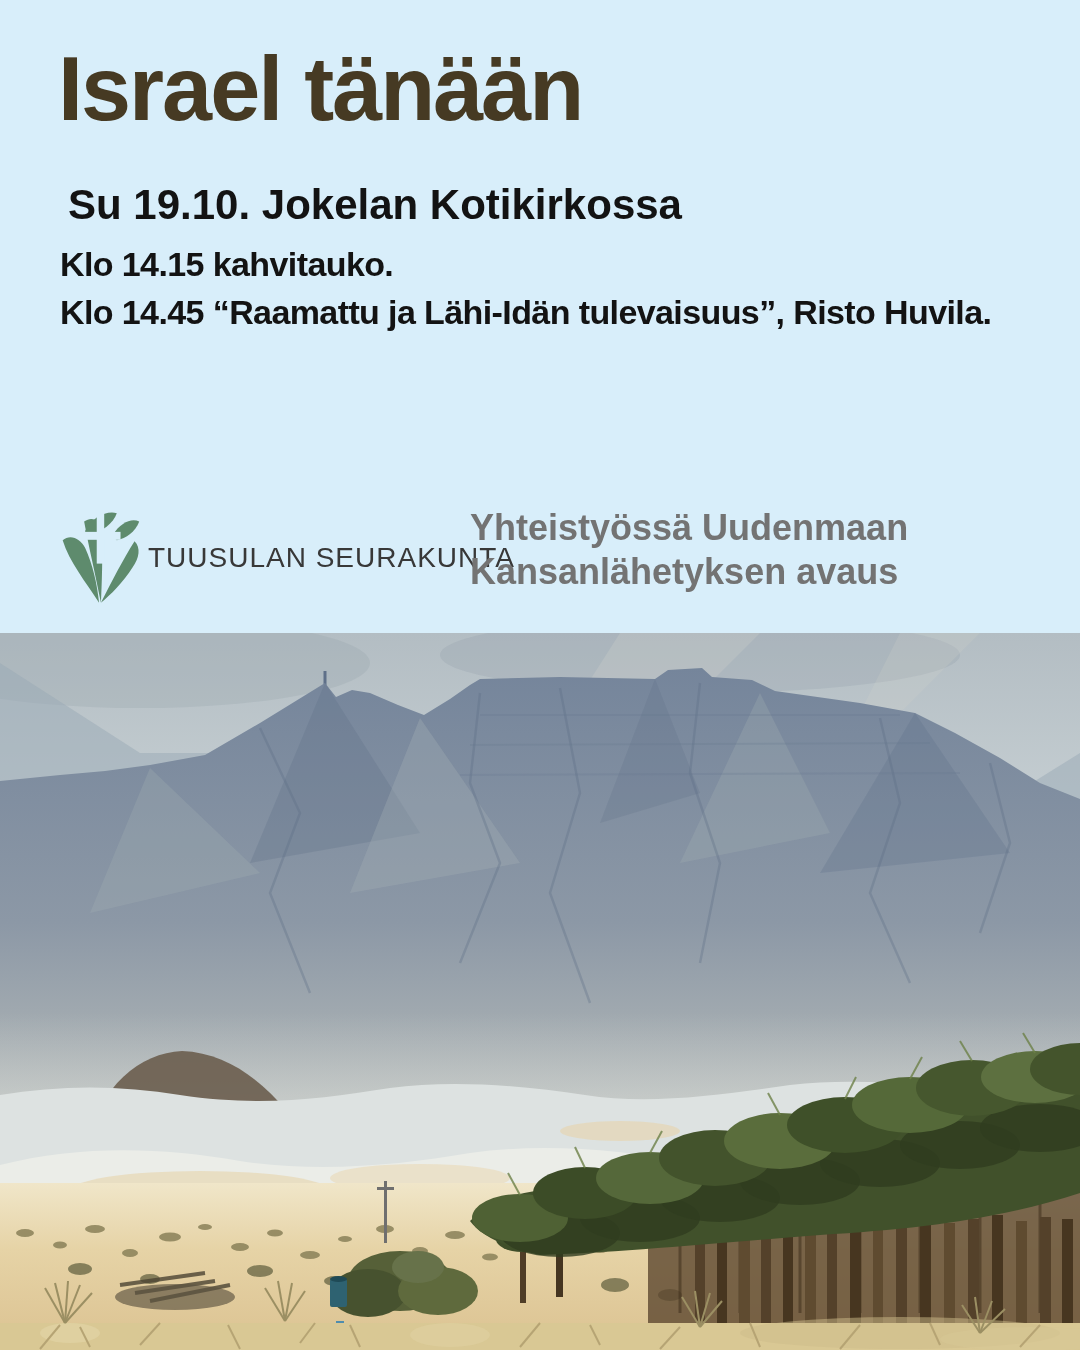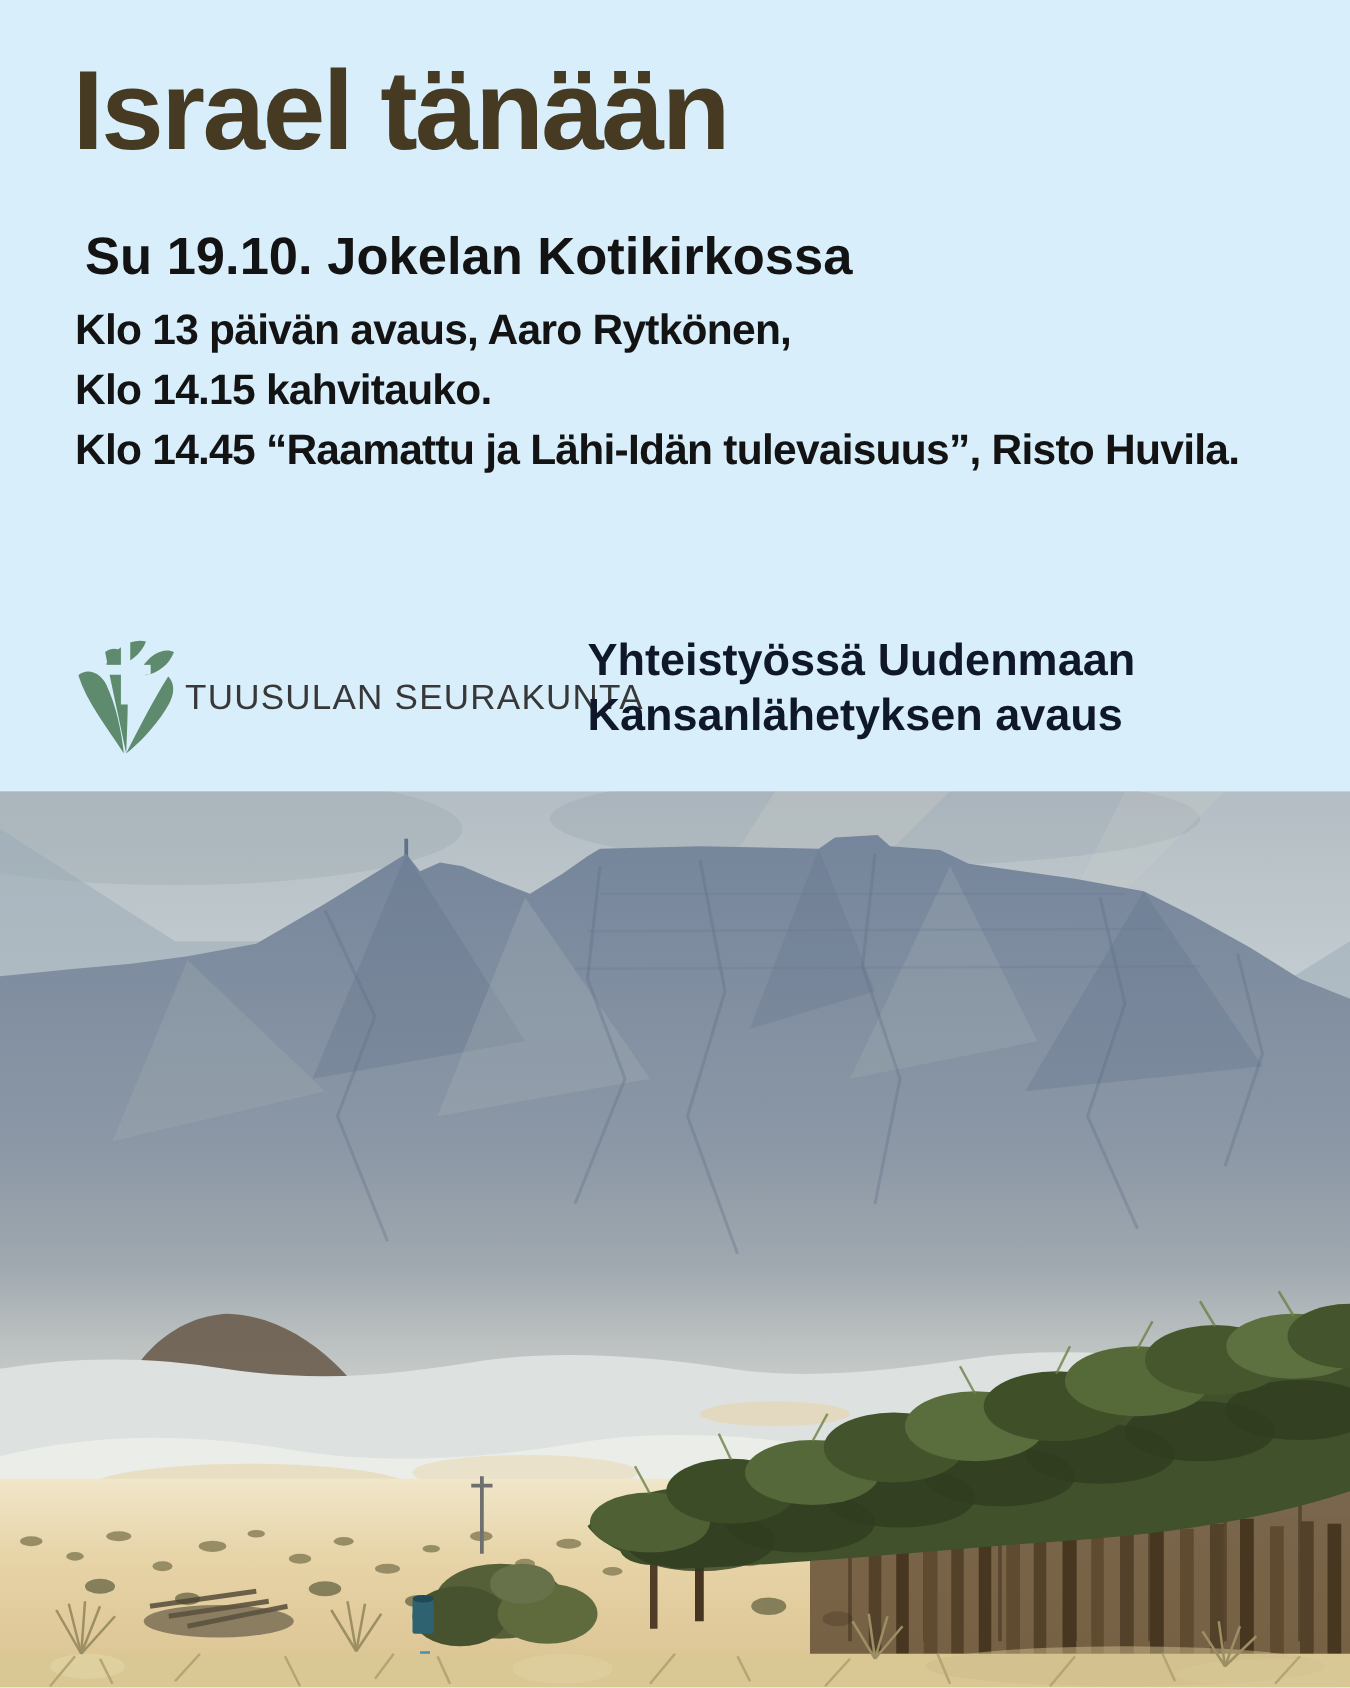--- a/index.html
+++ b/index.html
@@ -9,36 +9,35 @@
   .title{position:absolute;left:58px;top:42px;margin:0;font-size:90px;line-height:1.05;
          font-weight:700;letter-spacing:-2px;color:#463a23;}
   .subtitle{position:absolute;left:60px;top:174px;margin:8px;font-size:42px;line-height:1.1;
             font-weight:700;color:#131313;}
   .schedule{position:absolute;left:60px;top:240px;width:965px;}
   .schedule p{margin:0;font-size:34px;line-height:48px;font-weight:700;color:#131313;letter-spacing:-0.6px;}
   .logo-row{position:absolute;left:58px;top:508px;display:flex;align-items:center;gap:6px;}
   .logo-icon{width:84px;height:100px;flex:0 0 auto;}
   .logo-text{font-size:28px;letter-spacing:1px;color:#383838;font-weight:400;white-space:nowrap;}
   .partner{position:absolute;left:470px;top:506px;font-size:36px;line-height:44px;
-           font-weight:700;color:#0f172a;}
+           font-weight:700;color:#737373;}
   .photo{position:absolute;left:0;top:633px;width:1080px;height:717px;}
   .photo svg{display:block;width:1080px;height:717px;}
 </style>
 </head>
 <body>
 
 <div class="poster">
   <div class="top">
 
     <h1 class="title">Israel tänään</h1>
 
     <h2 class="subtitle">Su 19.10. Jokelan Kotikirkossa</h2>
 
     <div class="schedule">
-      <p>Klo 13 päivän avaus, Aaro Rytkönen,</p>
       <p>Klo 14.15 kahvitauko.</p>
       <p>Klo 14.45 “Raamattu ja Lähi-Idän tulevaisuus”, Risto Huvila.</p>
     </div>
 
     <div class="logo-row">
       <svg class="logo-icon" viewBox="0 0 90 104" aria-hidden="true">
         <g fill="#5e8b6d">
           <path d="M44,100 C30,78 12,56 5,33 C13,26 24,31 29,41 C37,58 42,80 44,100 Z"></path>
           <path d="M46,100 C40,70 33,40 28,13 C38,6 46,13 47,27 C48,52 47,78 46,100 Z"></path>
           <path d="M46,100 C58,76 70,53 82,34 C89,41 87,52 80,62 C70,78 56,92 46,100 Z"></path>

